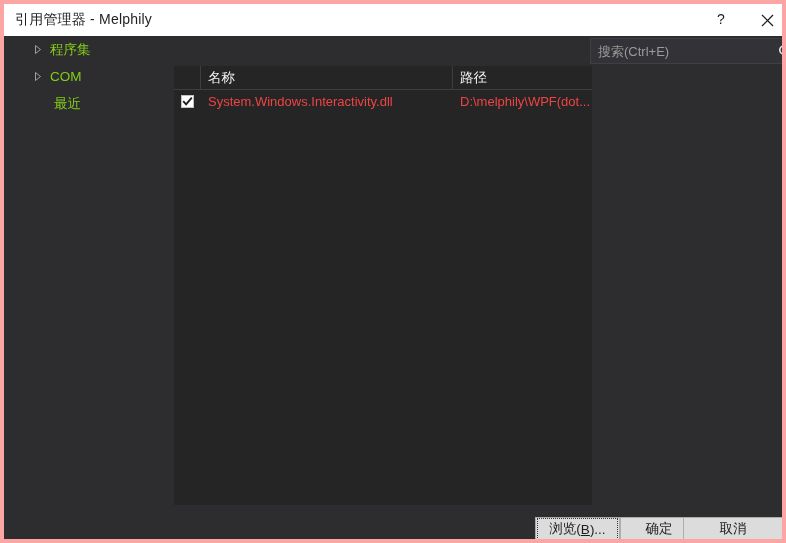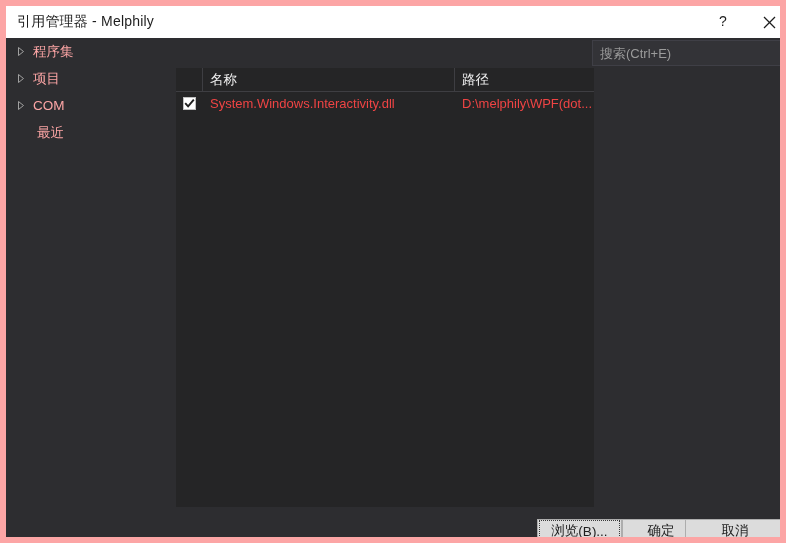--- a/index.html
+++ b/index.html
@@ -10,21 +10,21 @@
   body {
     font-family: "Liberation Sans", "DejaVu Sans", sans-serif;
   }
   #dialog {
     position: relative;
     width: 786px;
     height: 543px;
     background: #2d2d30;
     overflow: hidden;
     box-sizing: border-box;
-    border: 6px solid #fca5a5;
+    border: 4px solid #fca5a5;
   }
 
   
   #titlebar {
     position: absolute;
     left: 0; top: 0;
     width: 786px;
     height: 32px;
     background: #ffffff;
     display: flex;
@@ -57,23 +57,24 @@
     left: 1px; top: 32px;
     width: 164px;
     height: 469px;
     background: #2d2d30;
   }
   .tree-item {
     position: relative;
     height: 27px;
     display: flex;
     align-items: center;
-    color: #fca5a5;
+    color: #84cc16;
     font-size: 13.5px;
     box-sizing: border-box;
+    margin-left: 19px;
   }
   .tree-item.selected {
     background: #3f3f46;
   }
   .tw {
     width: 26px;
     min-width: 26px;
     display: flex;
     align-items: center;
     justify-content: center;
@@ -260,28 +261,20 @@
 
     <div class="tree-item">
       <span class="tw">
         <svg width="8" height="9" viewBox="0 0 8 9">
             <path d="M1.5 0.5 L6.5 4.5 L1.5 8.5 Z" fill="none" stroke="#a0a0a0" stroke-width="1"></path>
           </svg>
       </span>
       <span class="tree-label">程序集</span>
     </div>
 
-    <div class="tree-item">
-      <span class="tw">
-        <svg width="8" height="9" viewBox="0 0 8 9">
-            <path d="M1.5 0.5 L6.5 4.5 L1.5 8.5 Z" fill="none" stroke="#a0a0a0" stroke-width="1"></path>
-          </svg>
-      </span>
-      <span class="tree-label">项目</span>
-    </div>
 
 
     <div class="tree-item">
       <span class="tw">
         <svg width="8" height="9" viewBox="0 0 8 9">
             <path d="M1.5 0.5 L6.5 4.5 L1.5 8.5 Z" fill="none" stroke="#a0a0a0" stroke-width="1"></path>
           </svg>
       </span>
       <span class="tree-label">COM</span>
     </div>

